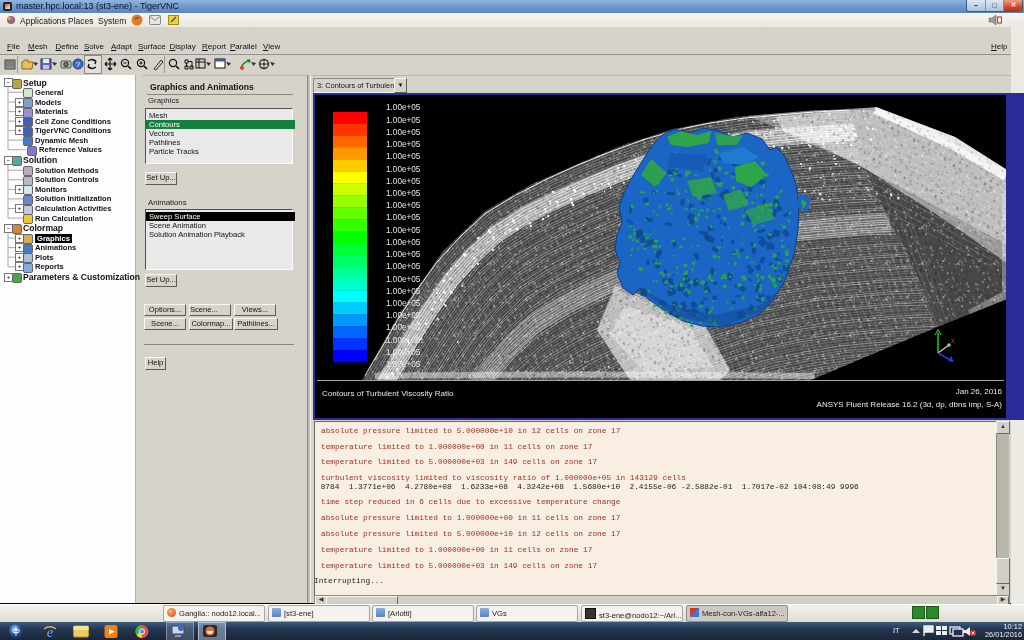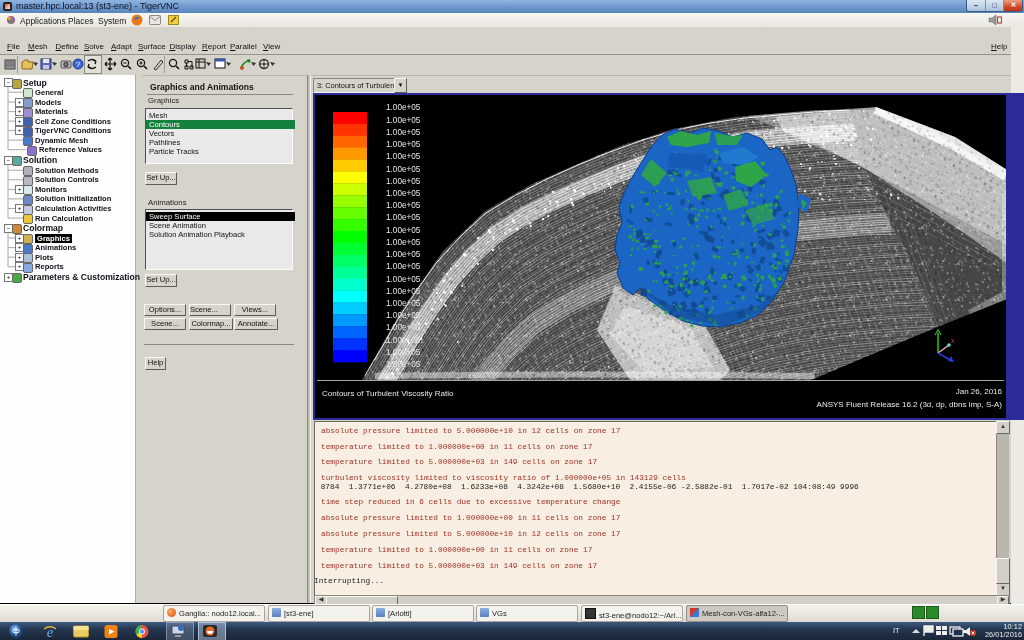--- a/index.html
+++ b/index.html
@@ -292,21 +292,21 @@
 <div style="position:absolute;left:0;top:2px;width:100%;height:9px;font:7.6px/9px 'Liberation Sans';padding-left:3px;color:#111;white-space:nowrap;background:#000;color:#fff">Sweep Surface</div>
 <div style="position:absolute;left:0;top:11px;width:100%;height:9px;font:7.6px/9px 'Liberation Sans';padding-left:3px;color:#111;white-space:nowrap">Scene Animation</div>
 <div style="position:absolute;left:0;top:20px;width:100%;height:9px;font:7.6px/9px 'Liberation Sans';padding-left:3px;color:#111;white-space:nowrap">Solution Animation Playback</div>
 </div>
 <div style="position:absolute;left:145px;top:274px;width:30px;height:11px;background:#d6d3cb;border-top:1px solid #f8f8f4;border-left:1px solid #f8f8f4;border-bottom:1px solid #5f5d57;border-right:1px solid #5f5d57;font:7.6px/10px 'Liberation Sans';text-align:center;color:#111;white-space:nowrap">Set Up...</div>
 <div style="position:absolute;left:144px;top:304px;width:40px;height:10px;background:#d6d3cb;border-top:1px solid #f8f8f4;border-left:1px solid #f8f8f4;border-bottom:1px solid #5f5d57;border-right:1px solid #5f5d57;font:7.6px/9px 'Liberation Sans';text-align:center;color:#111;white-space:nowrap">Options...</div>
 <div style="position:absolute;left:189px;top:304px;width:40px;height:10px;background:#d6d3cb;border-top:1px solid #f8f8f4;border-left:1px solid #f8f8f4;border-bottom:1px solid #5f5d57;border-right:1px solid #5f5d57;font:7.6px/9px 'Liberation Sans';text-align:left;color:#111;white-space:nowrap">Scene...</div>
 <div style="position:absolute;left:234px;top:304px;width:40px;height:10px;background:#d6d3cb;border-top:1px solid #f8f8f4;border-left:1px solid #f8f8f4;border-bottom:1px solid #5f5d57;border-right:1px solid #5f5d57;font:7.6px/9px 'Liberation Sans';text-align:center;color:#111;white-space:nowrap">Views...</div>
 <div style="position:absolute;left:144px;top:318px;width:40px;height:10px;background:#d6d3cb;border-top:1px solid #f8f8f4;border-left:1px solid #f8f8f4;border-bottom:1px solid #5f5d57;border-right:1px solid #5f5d57;font:7.6px/9px 'Liberation Sans';text-align:center;color:#111;white-space:nowrap">Scene...</div>
 <div style="position:absolute;left:189px;top:318px;width:42px;height:10px;background:#d6d3cb;border-top:1px solid #f8f8f4;border-left:1px solid #f8f8f4;border-bottom:1px solid #5f5d57;border-right:1px solid #5f5d57;font:7.6px/9px 'Liberation Sans';text-align:center;color:#111;white-space:nowrap">Colormap...</div>
-<div style="position:absolute;left:234px;top:318px;width:42px;height:10px;background:#d6d3cb;border-top:1px solid #f8f8f4;border-left:1px solid #f8f8f4;border-bottom:1px solid #5f5d57;border-right:1px solid #5f5d57;font:7.6px/9px 'Liberation Sans';text-align:center;color:#111;white-space:nowrap">Annotate...</div>
+<div style="position:absolute;left:234px;top:318px;width:42px;height:10px;background:#d6d3cb;border-top:1px solid #f8f8f4;border-left:1px solid #f8f8f4;border-bottom:1px solid #5f5d57;border-right:1px solid #5f5d57;font:7.6px/9px 'Liberation Sans';text-align:center;color:#111;white-space:nowrap">Pathlines...</div>
 <div style="position:absolute;left:144px;top:344px;width:150px;height:1px;background:#8a8880"></div>
 <div style="position:absolute;left:145px;top:357px;width:19px;height:11px;background:#d6d3cb;border-top:1px solid #f8f8f4;border-left:1px solid #f8f8f4;border-bottom:1px solid #5f5d57;border-right:1px solid #5f5d57;font:7.6px/10px 'Liberation Sans';text-align:center;color:#111;white-space:nowrap">Help</div>
 
 <div class="abs" style="left:313px;top:78px;width:77px;height:13px;background:#d6d3cb;border:1px solid #8a8880;border-bottom-color:#f6f6f2;border-right-color:#f6f6f2;font:7.4px/13px 'Liberation Sans';color:#111;padding-left:3px;white-space:nowrap;overflow:hidden">3: Contours of Turbulent '</div>
 <div class="abs" style="left:394px;top:78px;width:11px;height:13px;background:#d6d3cb;border-top:1px solid #f6f6f2;border-left:1px solid #f6f6f2;border-bottom:1px solid #5f5d57;border-right:1px solid #5f5d57;font:6px/12px 'Liberation Sans';text-align:center;color:#111">▼</div>
 
 <div class="abs" style="left:313px;top:93px;width:815px;height:327px;background:#2b2b9a">
  <svg class="abs" style="left:2px;top:2px" width="691" height="323" viewBox="0 0 691 323" xmlns="http://www.w3.org/2000/svg">
   <rect x="0" y="0" width="691" height="323" fill="#000"></rect>
   <defs>

